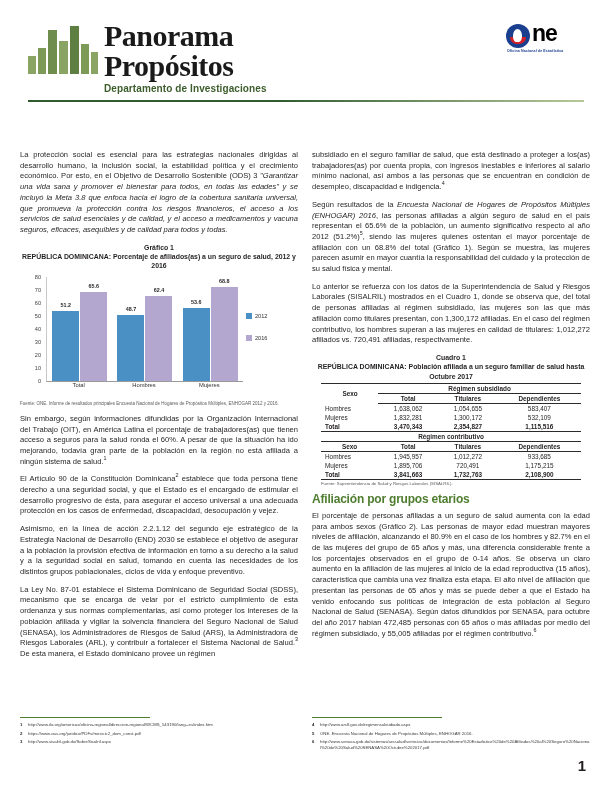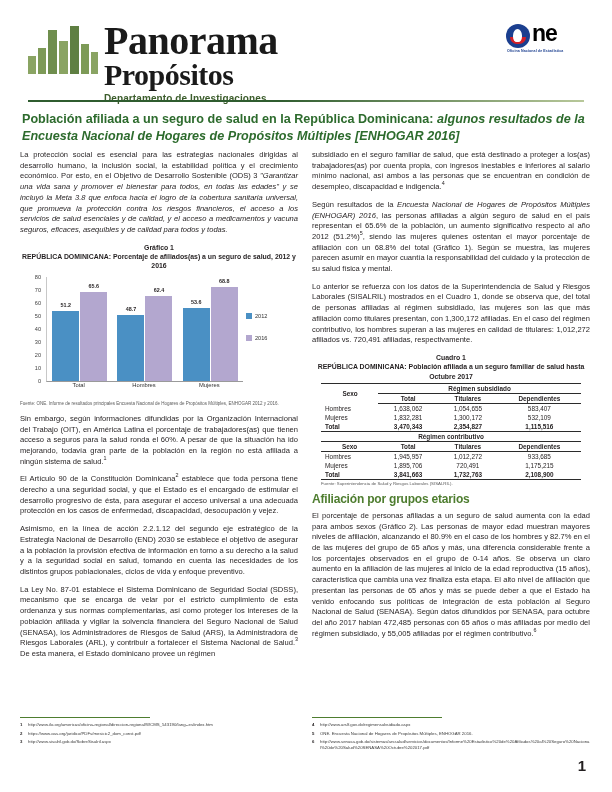--- a/index.html
+++ b/index.html
@@ -63,21 +63,21 @@
     top: 0px;
     width: 210px;
   }
   .wm-line1, .wm-line2 {
     font-family: "Liberation Serif", serif;
     font-weight: bold;
     color: #1a1a1a;
     line-height: 0.95;
     letter-spacing: -0.5px;
   }
-  .wm-line1 { font-size: 40px; }
+  .wm-line1 { font-size: 30px; }
   .wm-line2 { font-size: 30px; margin-top: 1px; }
   .wm-sub {
     margin-top: 3px;
     font-size: 10px;
     font-weight: bold;
     color: #3c5d2c;
     letter-spacing: 0.1px;
   }
 
   .one-logo {
@@ -420,23 +420,20 @@
       <div class="glyph">
           <span class="swoosh"></span>
         </div>
       <div class="txt">ne</div>
       <div class="tag">Oficina Nacional de Estadística</div>
     </div>
 
   </div>
   <div class="rule-top"></div>
 
-  <div class="title">
-    <span>Población afiliada a un seguro de salud en la República Dominicana:</span><span class="italic"> algunos resultados de la Encuesta Nacional de Hogares de Propósitos Múltiples [ENHOGAR 2016]</span>
-  </div>
 
   <div class="col col-left">
 
     <p class="body"><span>La protección social es esencial para las estrategias nacionales dirigidas al desarrollo humano, la inclusión social, la estabilidad política y el crecimiento económico. Por esto, en el Objetivo de Desarrollo Sostenible (ODS) 3 </span><span class="it">"Garantizar una vida sana y promover el bienestar para todos, en todas las edades" y se incluyó la Meta 3.8 que enfoca hacia el logro de la cobertura sanitaria universal, que promueva la protección contra los riesgos financieros, el acceso a los servicios de salud esenciales y de calidad, y el acceso a medicamentos y vacuna seguros, eficaces, asequibles y de calidad para todos y todas.</span></p>
 
     <div class="chart-wrap">
       <div class="chart-title">
         <span class="t1">Gráfico 1</span>
         <span>REPÚBLICA DOMINICANA: Porcentaje de afiliados(as) a un seguro de salud,</span>
         <span>2012 y 2016</span>

